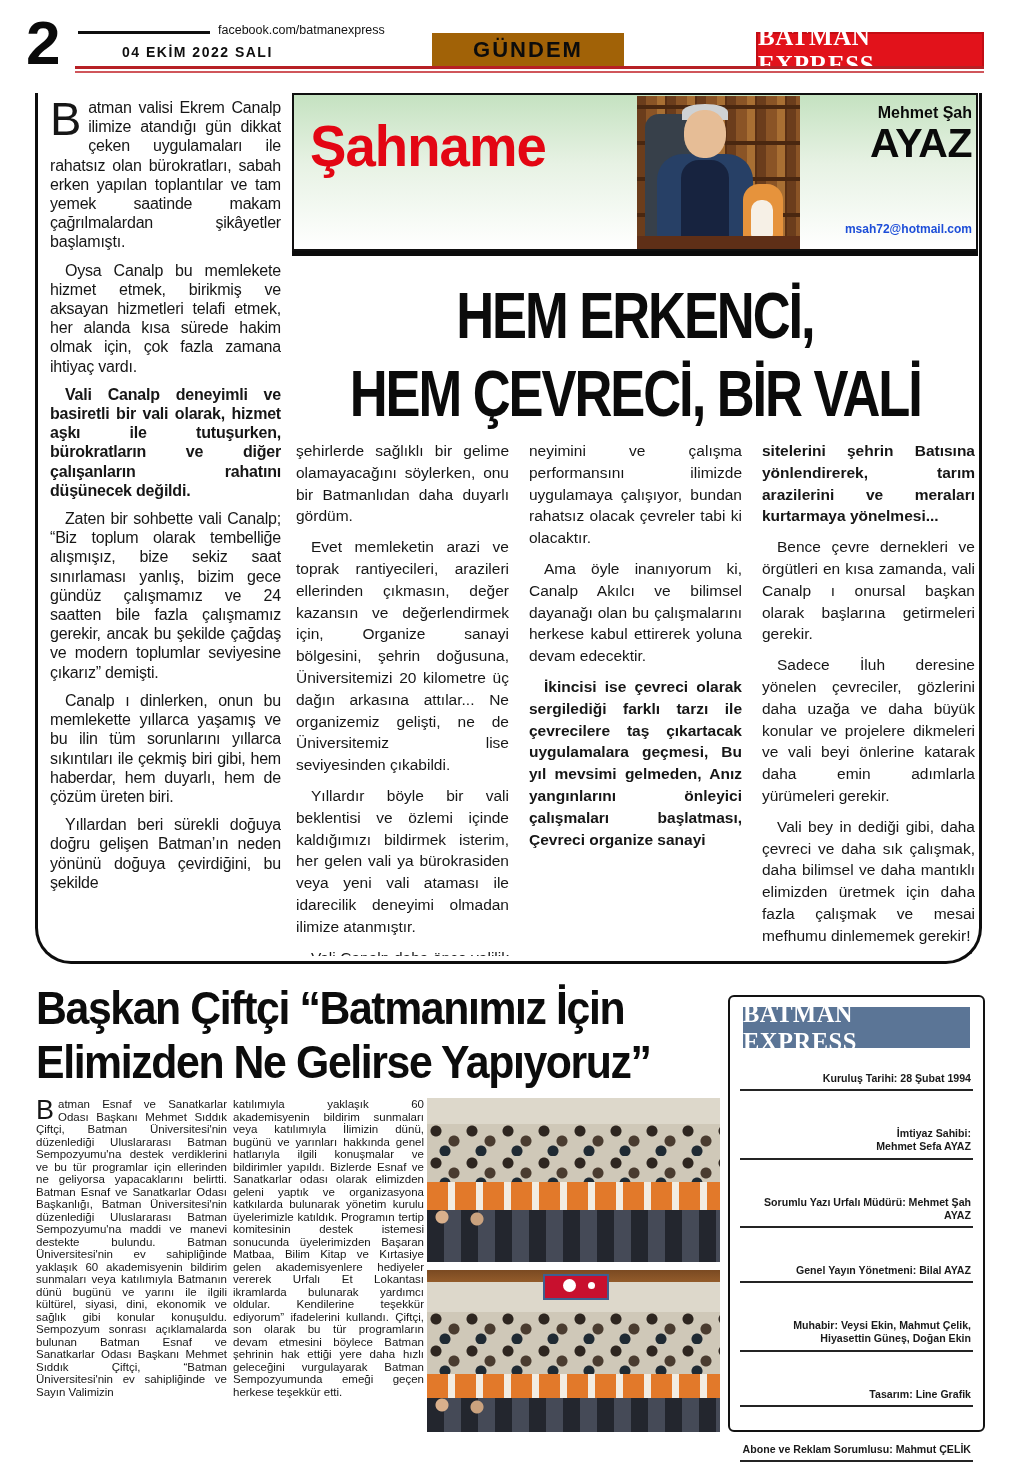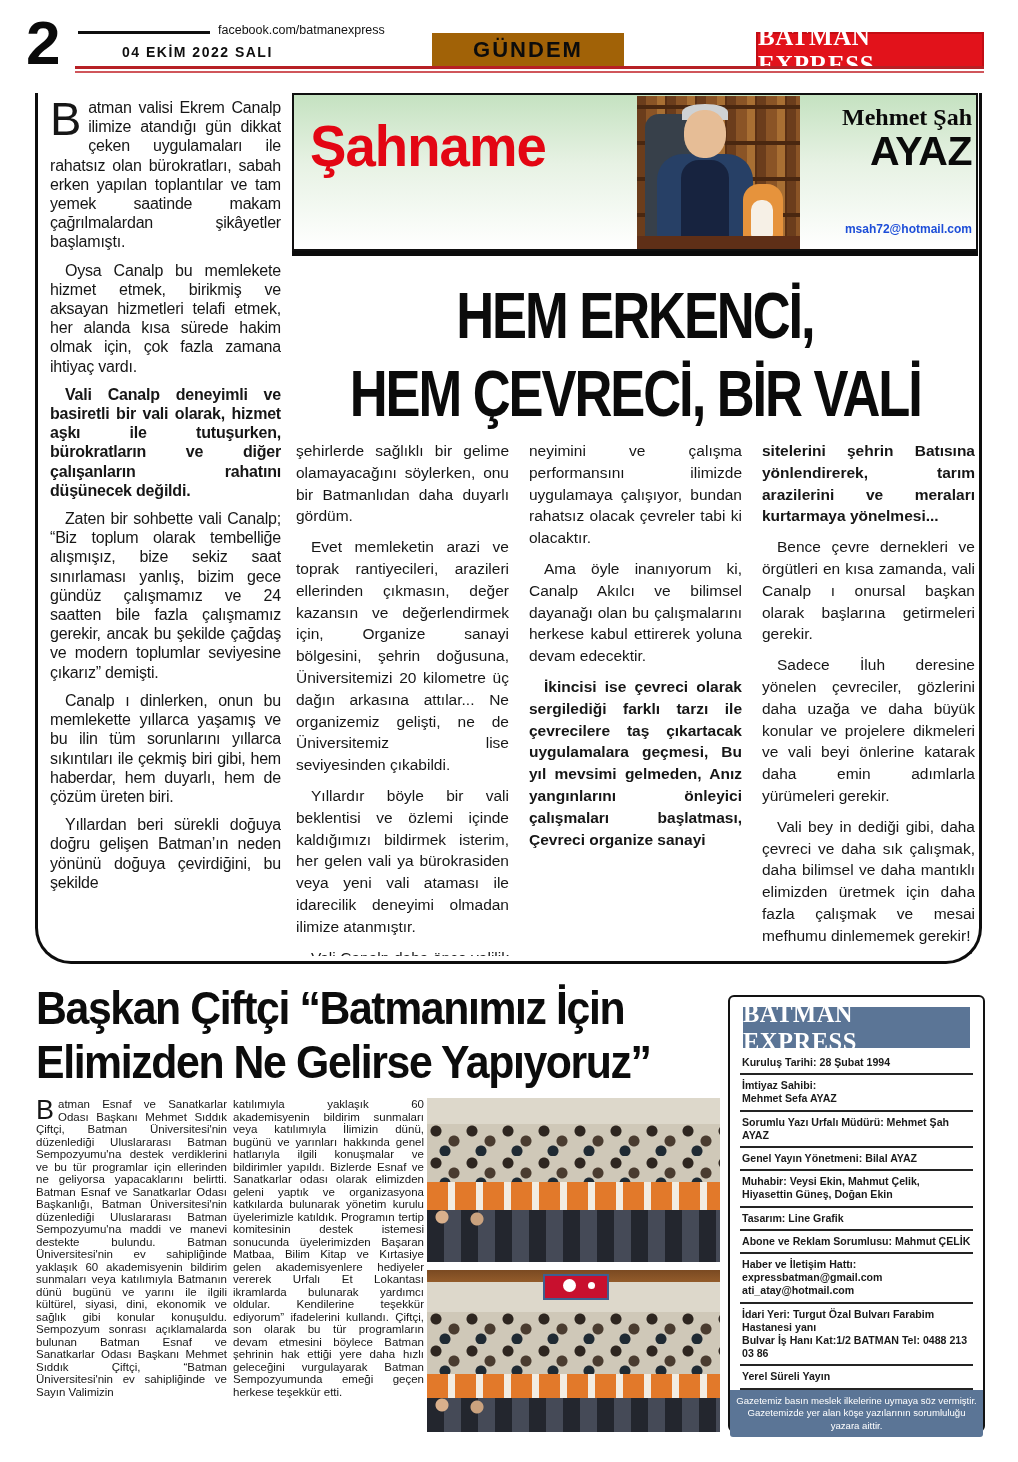--- a/index.html
+++ b/index.html
@@ -38,21 +38,21 @@
         background:repeating-linear-gradient(0deg,rgba(0,0,0,0) 0 32px,#4a2710 32px 36px);}
   .cp-chair{position:absolute;left:8px;top:18px;width:60px;height:135px;background:#37404a;border-radius:14px;}
   .cp-torso{position:absolute;left:20px;top:58px;width:96px;height:95px;background:#274066;border-radius:26px 26px 0 0;}
   .cp-vest{position:absolute;left:44px;top:64px;width:48px;height:89px;background:#17233f;border-radius:18px 18px 0 0;}
   .cp-head{position:absolute;left:47px;top:14px;width:42px;height:48px;background:#e6bd96;border-radius:46%;}
   .cp-hair{position:absolute;left:45px;top:8px;width:46px;height:16px;background:#cfd2d4;border-radius:50% 50% 0 0;}
   .cp-cat{position:absolute;left:106px;top:88px;width:40px;height:62px;background:#e6933c;border-radius:16px 16px 6px 6px;}
   .cp-cat-chest{position:absolute;left:114px;top:104px;width:22px;height:44px;background:#f6f0e6;border-radius:10px;}
   .cp-desk{position:absolute;left:0;top:140px;width:100%;height:13px;background:#5f2f17;}
   .author{left:812px;top:104px;width:160px;text-align:right;color:#0a0a0a;}
-  .author-first{font-size:24px;font-weight:800;line-height:1.1;font-family:Liberation Serif, serif;}
+  .author-first{font-size:16px;font-weight:800;line-height:1.1;}
   .author-last{font-size:41px;font-weight:900;line-height:1.05;letter-spacing:-.5px;}
   .author-email{left:812px;top:222px;width:160px;text-align:right;font-size:12px;font-weight:700;color:#1d4ed8;}
 
   
   .headline{left:292px;top:269px;width:686px;height:172px;display:flex;flex-direction:column;
         align-items:center;justify-content:center;}
   .hl{font-size:64px;font-weight:900;color:#0b0b0b;letter-spacing:-2.5px;line-height:78px;
         transform:scaleX(.82);white-space:nowrap;}
 
   
@@ -92,21 +92,21 @@
   .flag{position:absolute;left:116px;top:4px;width:62px;height:22px;background:#c8102e;border:2px solid #3f5f8f;}
   .flag::after{content:"";position:absolute;left:18px;top:3px;width:13px;height:13px;border-radius:50%;
       background:#fff;box-shadow:22px 0 0 -3px #fff;}
 
   
   .mast{left:728px;top:995px;width:257px;height:437px;border:2px solid #121212;border-radius:6px;
         box-sizing:border-box;display:flex;flex-direction:column;background:#fff;}
   .mast-logo{margin:10px 13px 4px;height:41px;background:#5b7596;color:#fff;display:flex;
         align-items:center;justify-content:center;font-family:"Liberation Serif",serif;
         font-weight:700;font-size:24.5px;letter-spacing:.5px;}
-  .mast-row{margin:0 10px;padding:4px 2px;border-bottom:2px solid #242424;text-align:left;
+  .mast-row{margin:16px 10px;padding:4px 2px;border-bottom:2px solid #242424;text-align:right;
         font-size:10.6px;font-weight:700;line-height:13.2px;white-space:pre-line;color:#1a1a1a;}
   .mast-row:last-of-type{border-bottom:none;}
   .mast-footer{margin-top:auto;background:#5b7596;color:#fff;text-align:center;font-size:9.6px;
         line-height:12.5px;padding:5px 6px;white-space:pre-line;border-radius:0 0 3px 3px;}
 </style>
 </head>
 <body>
 
 <div id="page">
 

